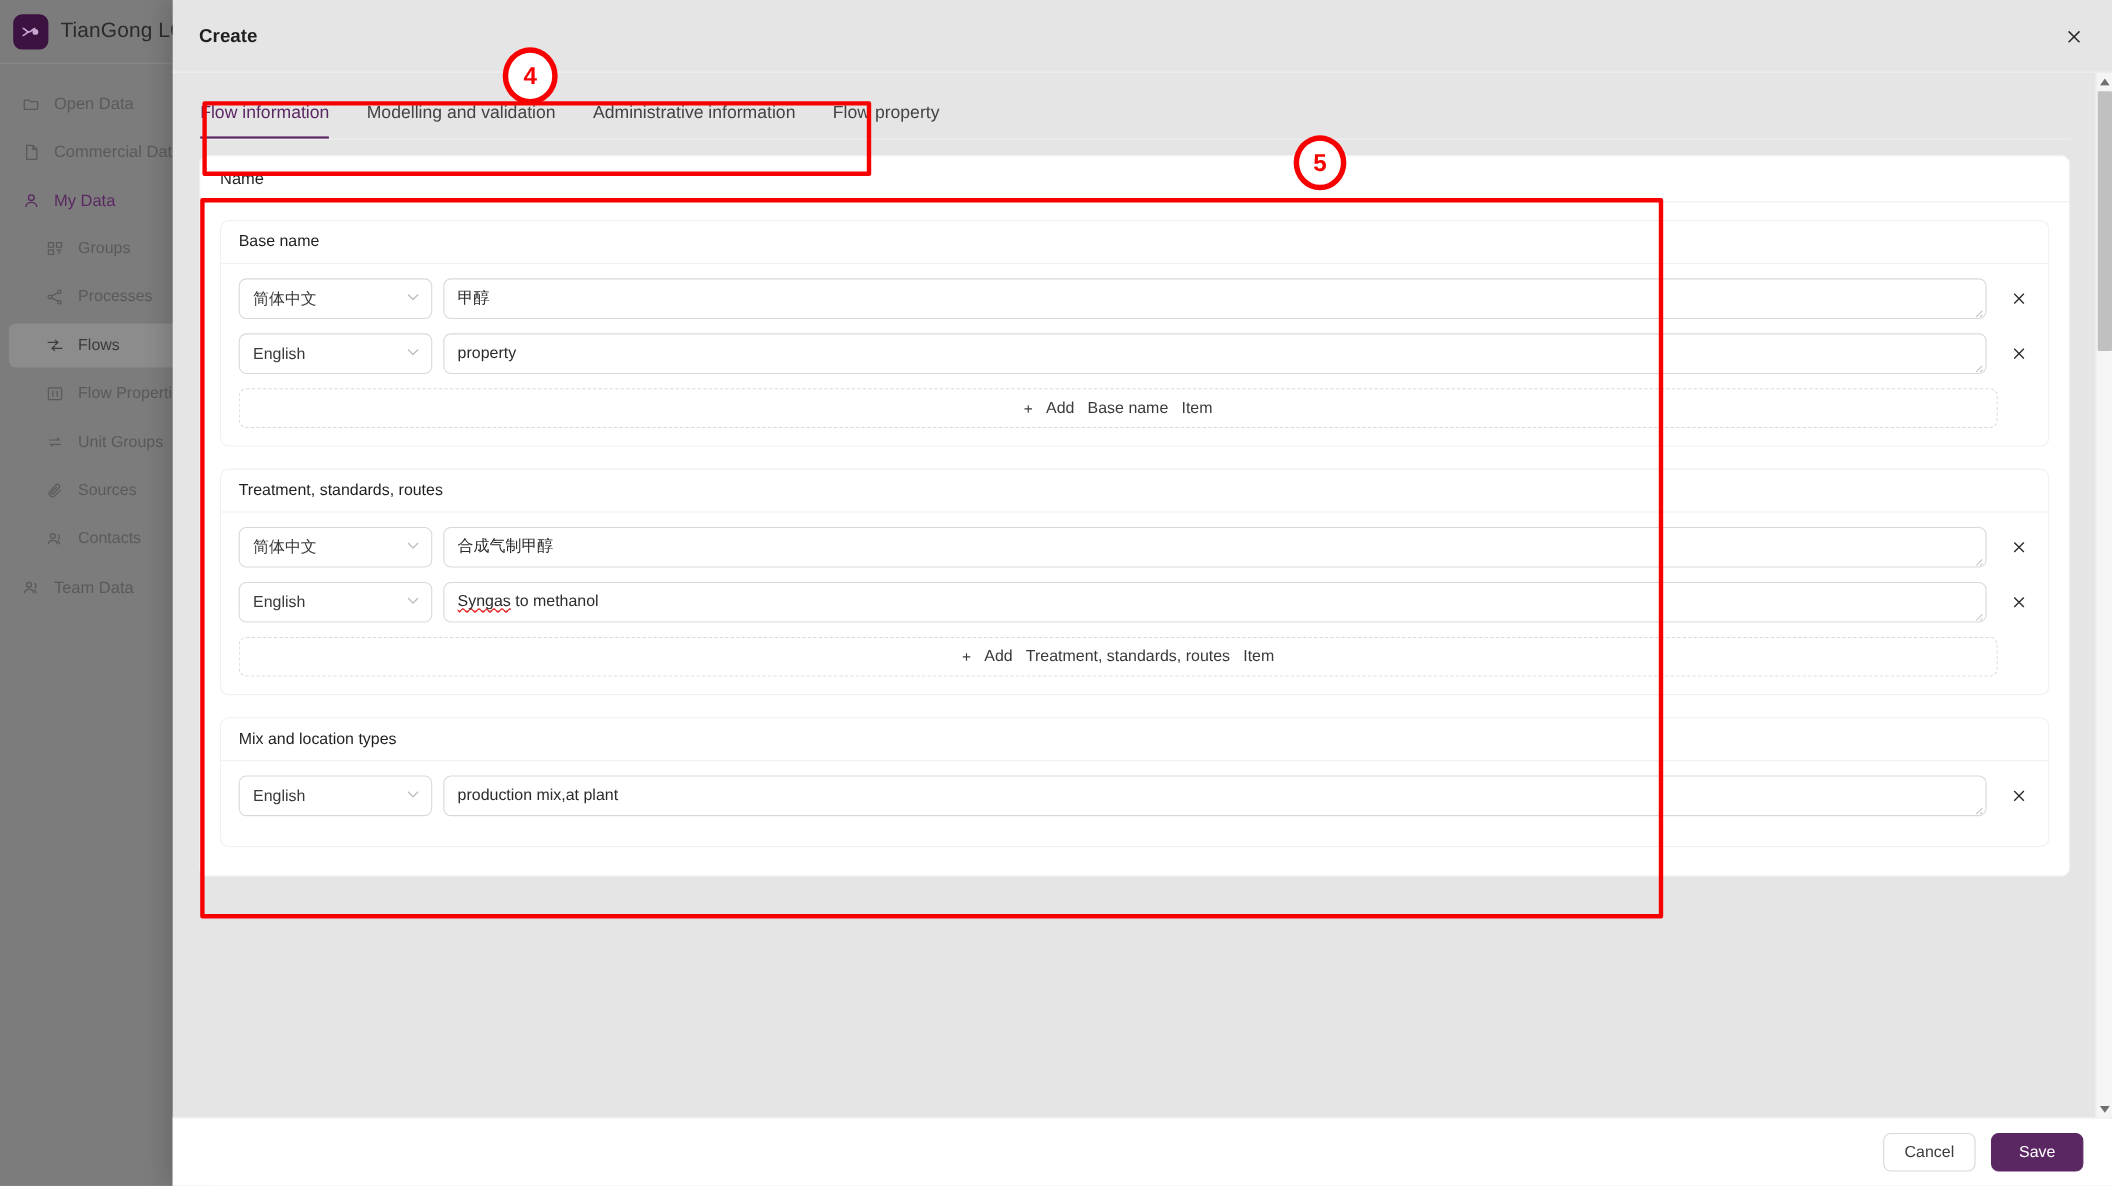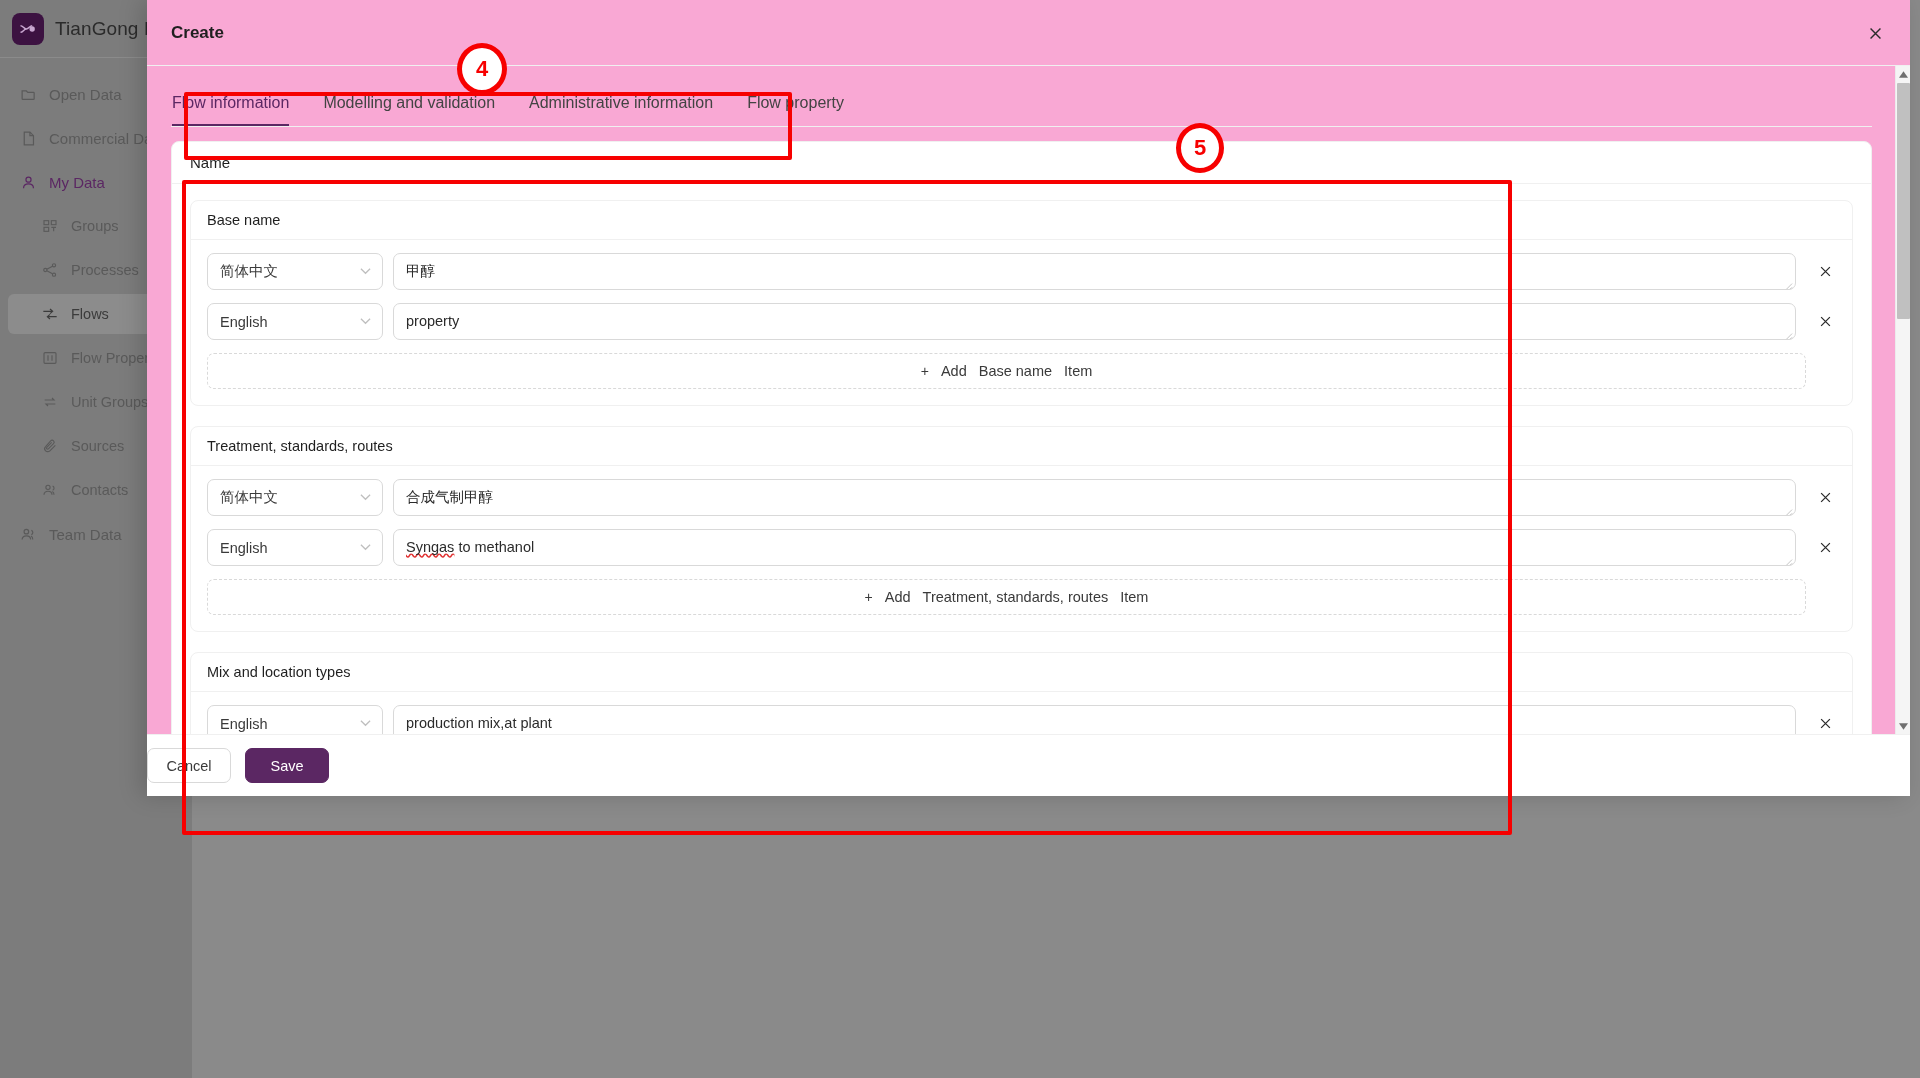--- a/index.html
+++ b/index.html
@@ -45,23 +45,23 @@
     font-size: 15px; color: #5a5a5a; white-space: nowrap;
   }
   .nav-item.sub { padding-left: 34px; font-size: 14.5px; }
   .nav-item.active-parent { color: #5b2763; }
   .nav-item.selected { background: rgba(145,145,145,0.75); color: #3b3b3b; }
   .nav-icon { width: 17px; height: 17px; flex: 0 0 auto; display:block; }
   .nav-icon svg { display:block; }
 
   
   #modal {
-    position: absolute; left: 147px; top: 0;
-    width: 1763px; height: 796px;
-    background: #f9a8d4;
+    position: absolute; left: 157px; top: 0;
+    width: 1763px; height: 1078px;
+    background: #e5e5e5;
     box-shadow: -6px 0 22px rgba(0,0,0,0.16);
     display: flex; flex-direction: column;
   }
   .modal-header {
     height: 66px; flex: 0 0 auto;
     display: flex; align-items: center;
     padding: 0 20px 0 24px;
     border-bottom: 1px solid #f0f0f0;
     position: relative;
   }
@@ -160,21 +160,21 @@
     gap: 12px; font-size: 14.5px; color: #3a3a3a;
     margin-right: 30px;
   }
   .add-row .plus { font-size: 14px; }
   .add-row .seg { white-space: nowrap; }
 
   
   .modal-footer {
     flex: 0 0 auto; height: 62px;
     border-top: 1px solid #f0f0f0;
-    display: flex; align-items: center; 
+    display: flex; align-items: center; justify-content: flex-end;
     gap: 14px; padding-right: 26px; background: #fff;
   }
   .btn {
     height: 35px; min-width: 84px; border-radius: 7px;
     display: flex; align-items: center; justify-content: center;
     font-size: 14.5px;
   }
   .btn-default { border: 1px solid #d9d9d9; background: #fff; color: #3a3a3a; }
   .btn-primary { background: #5b2763; color: #fff; border: 1px solid #5b2763; }
 

